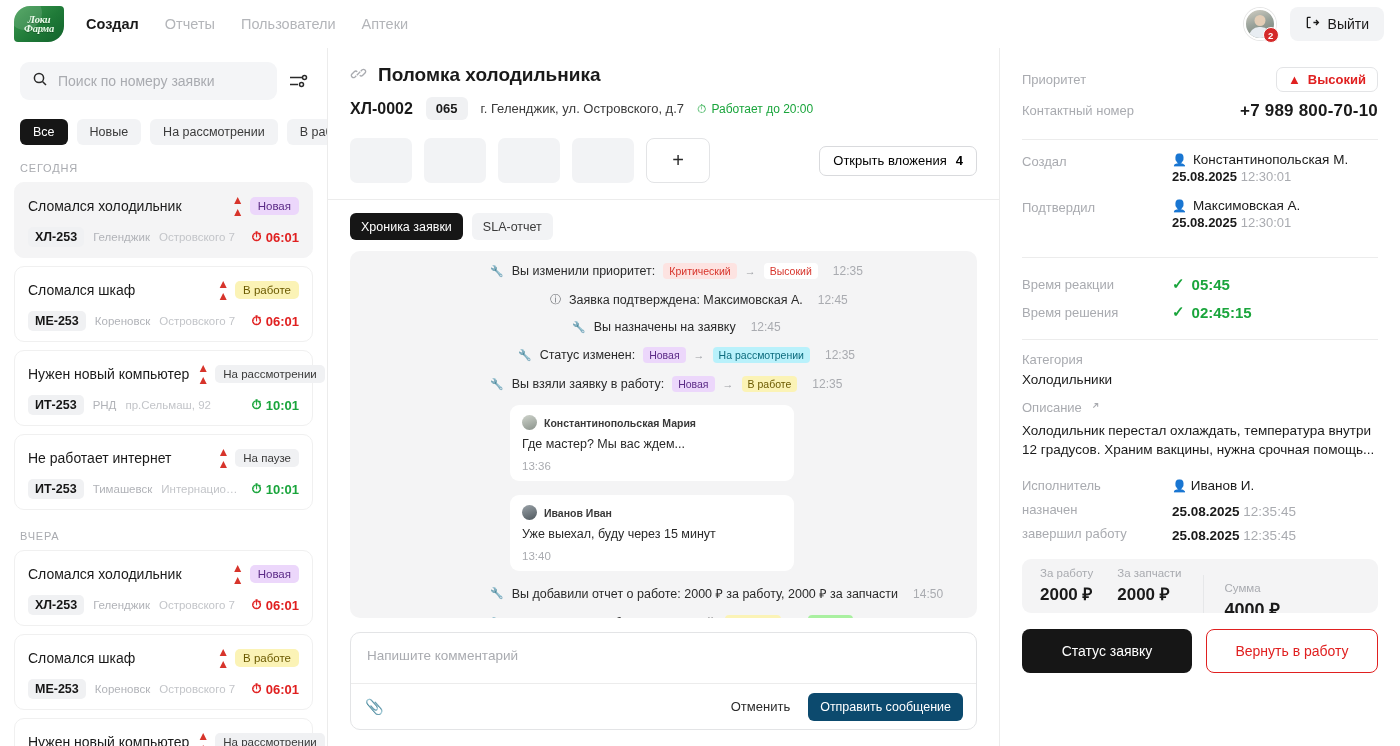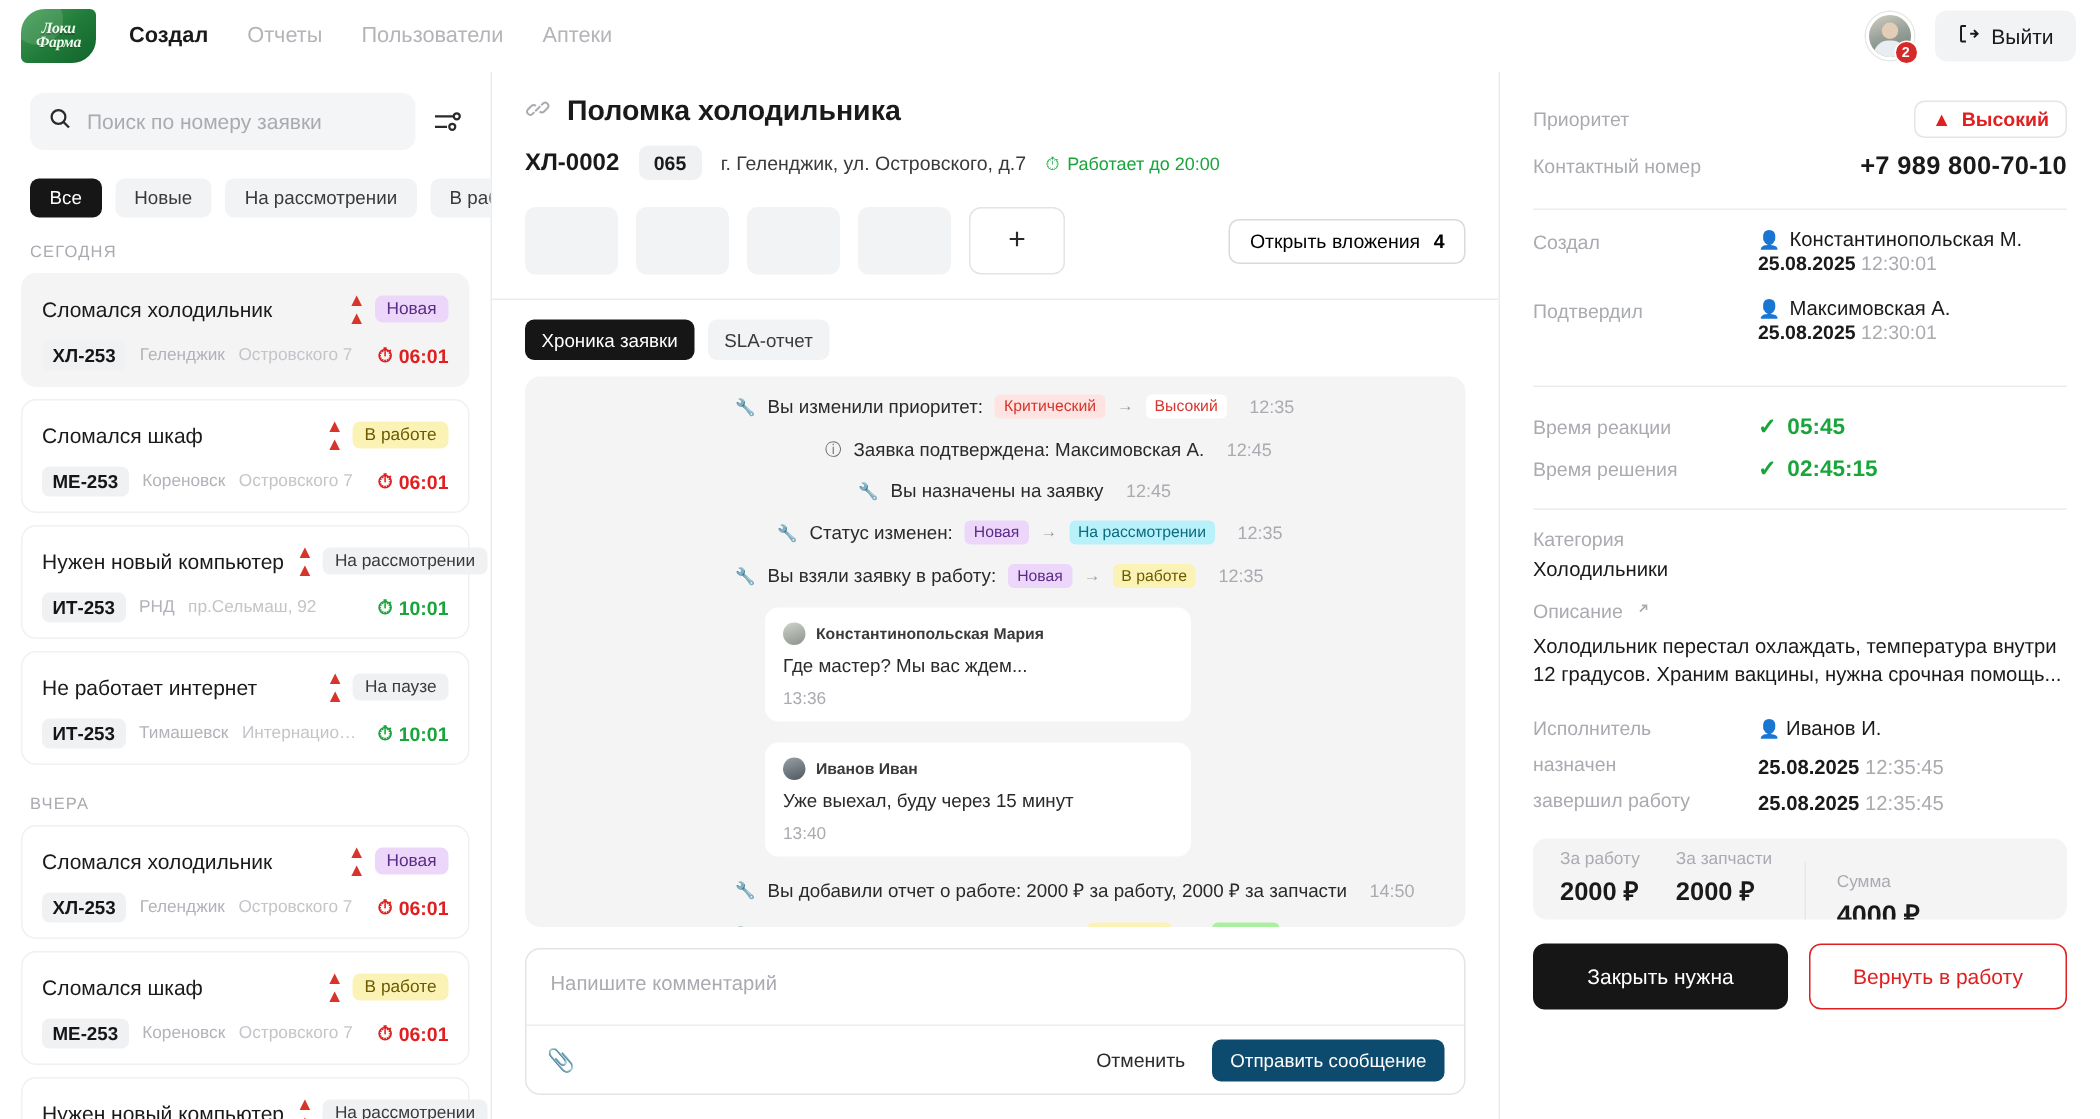--- a/index.html
+++ b/index.html
@@ -734,19 +734,19 @@
           <div class="money-lbl">За запчасти</div>
           <div class="money-amt">2000 ₽</div>
         </div>
         <div class="money-cell sum">
           <div class="money-lbl">Сумма</div>
           <div class="money-amt big">4000 ₽</div>
         </div>
       </div>
 
       <div class="actions">
-        <button class="btn-dark">Закрыть нужна</button>
+        <button class="btn-dark">Статус заявку</button>
         <button class="btn-outline">Вернуть в работу</button>
       </div>
     </div>
 
   </div>
 </div>
 
 </body></html>

